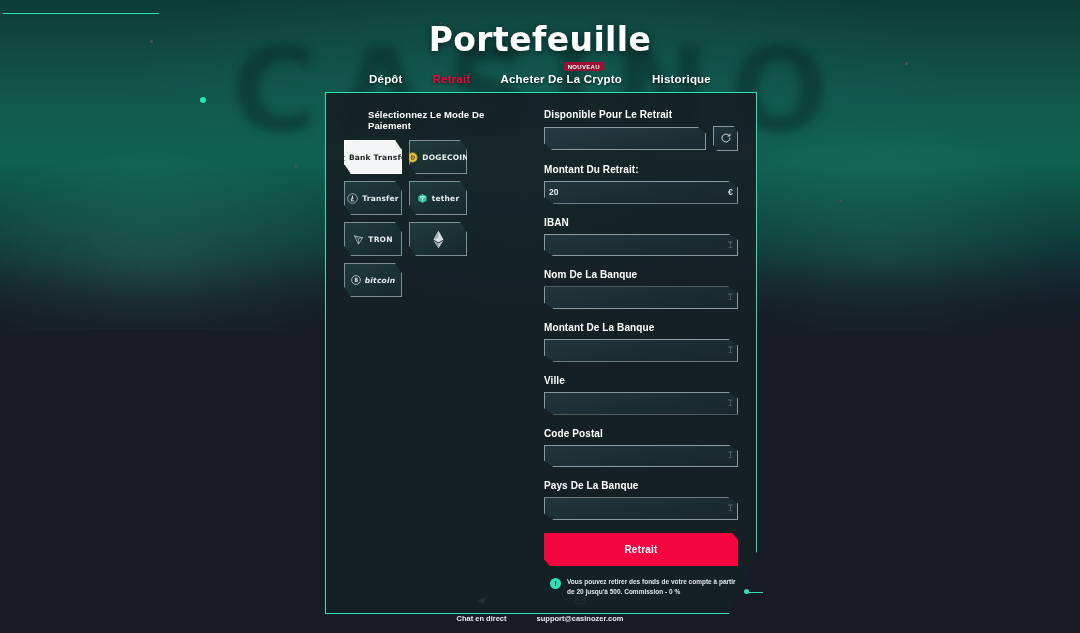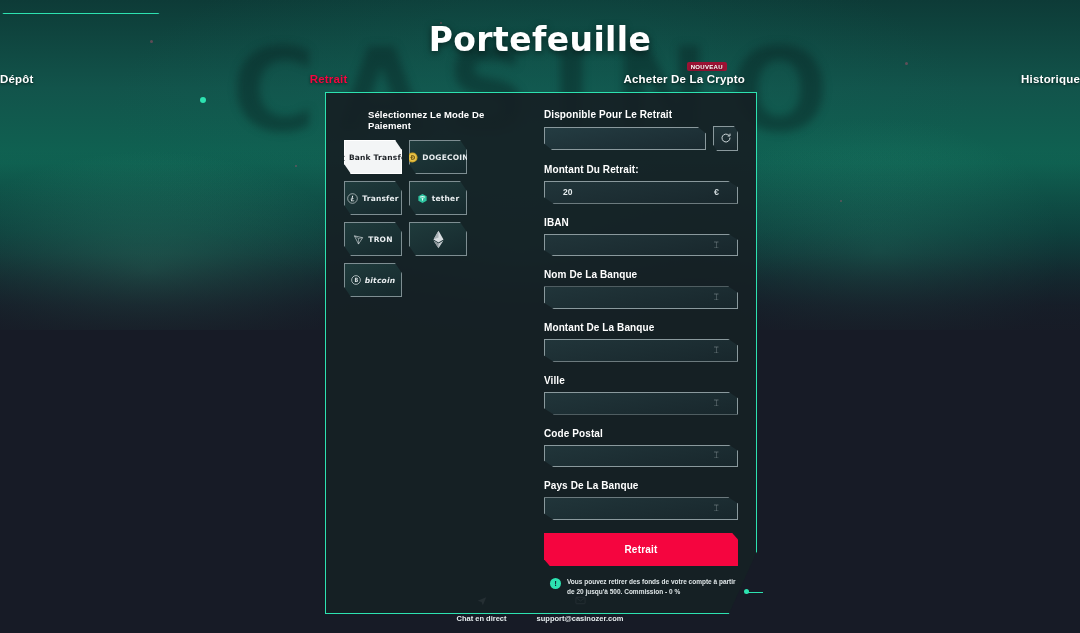--- a/index.html
+++ b/index.html
@@ -36,21 +36,21 @@
 
   
   #header { position: absolute; left: 0; top: 0; width: 1080px; z-index: 5; }
   #page-title {
     text-align: center; margin-top: 20px;
     font-size: 33px; font-weight: 800; color: #ffffff;
     letter-spacing: .4px;
     text-shadow: 0 2px 7px rgba(0,0,0,.55);
     font-family: "DejaVu Sans", sans-serif;
   }
-  #nav { display: flex; justify-content: space-between; gap: 30px; margin-top: 14px; }
+  #nav { display: flex; justify-content: center; gap: 30px; margin-top: 14px; }
   .nav-item {
     position: relative; color: #ffffff; font-size: 11.5px; font-weight: 700;
     letter-spacing: .2px; cursor: pointer; text-shadow: 0 1px 3px rgba(0,0,0,.6);
     white-space: nowrap;
   }
   .nav-item.active { color: #f5053f; }
   #nav-badge {
     position: absolute; left: 52%; top: -11px;
     background: #9d1234; color: #ffffff;
     font-size: 6px; font-weight: 700; letter-spacing: .3px;
@@ -118,21 +118,21 @@
   .field-label {
     color: #ffffff; font-size: 10px; font-weight: 700; letter-spacing: .1px;
     margin-bottom: 6px;
   }
   .field-row { display: flex; gap: 7px; align-items: center; }
   .inp {
     flex: 1; height: 23px; position: relative;
     background: linear-gradient(170deg, #21353a, #18272c);
     border: 1px solid #8a999d;
     clip-path: polygon(0 0, 95% 0, 100% 28%, 100% 100%, 5% 100%, 0 72%);
-    display: flex; align-items: center; padding: 0 18px;
+    display: flex; align-items: center; padding: 0 4px;
   }
   .inp input {
     flex: 1; background: transparent; border: none; outline: none;
     color: #e8eef0; font-size: 8.5px; font-weight: 700;
     font-family: "Liberation Sans", sans-serif;
   }
   .inp .suffix { color: #cfd8db; font-size: 9px; font-weight: 700; }
   .inp .caret {
     color: #9aa7ab; font-size: 9px; font-weight: 400; opacity: .85;
   }

